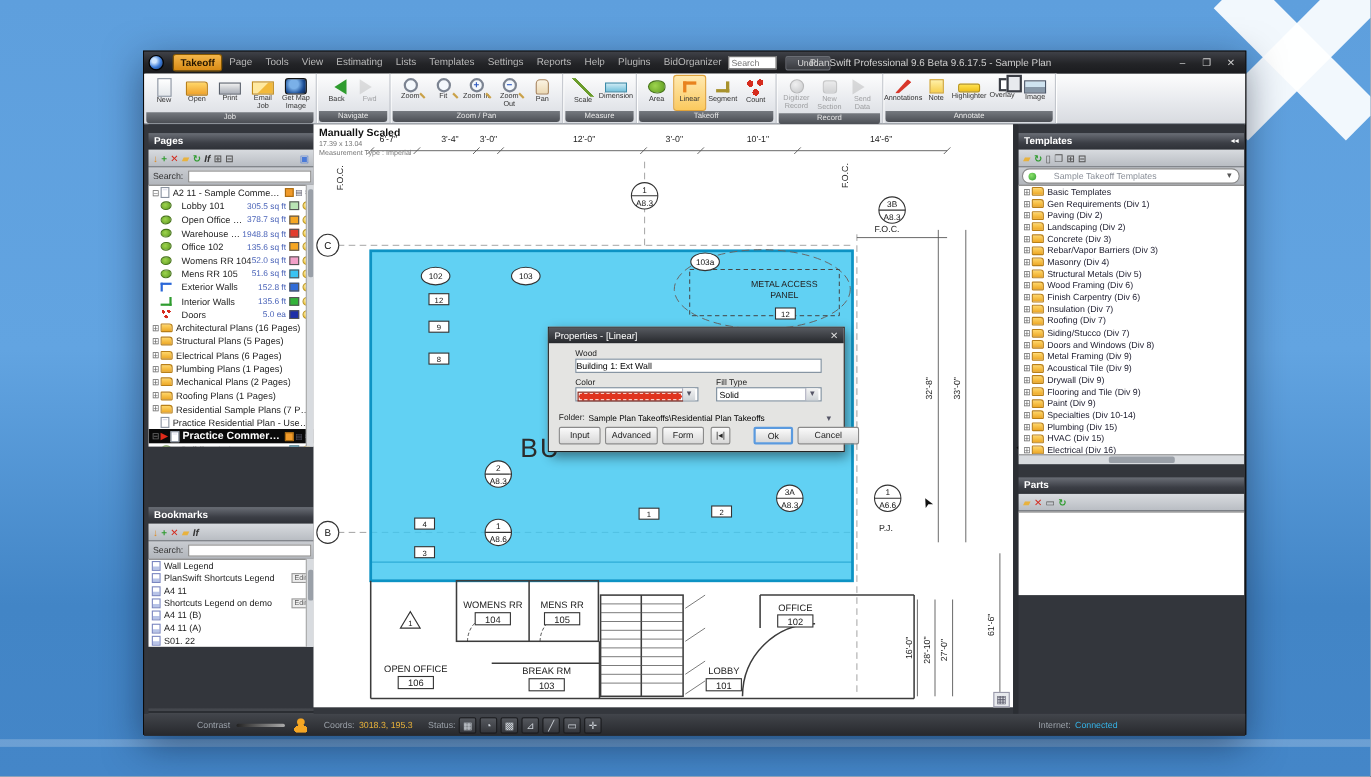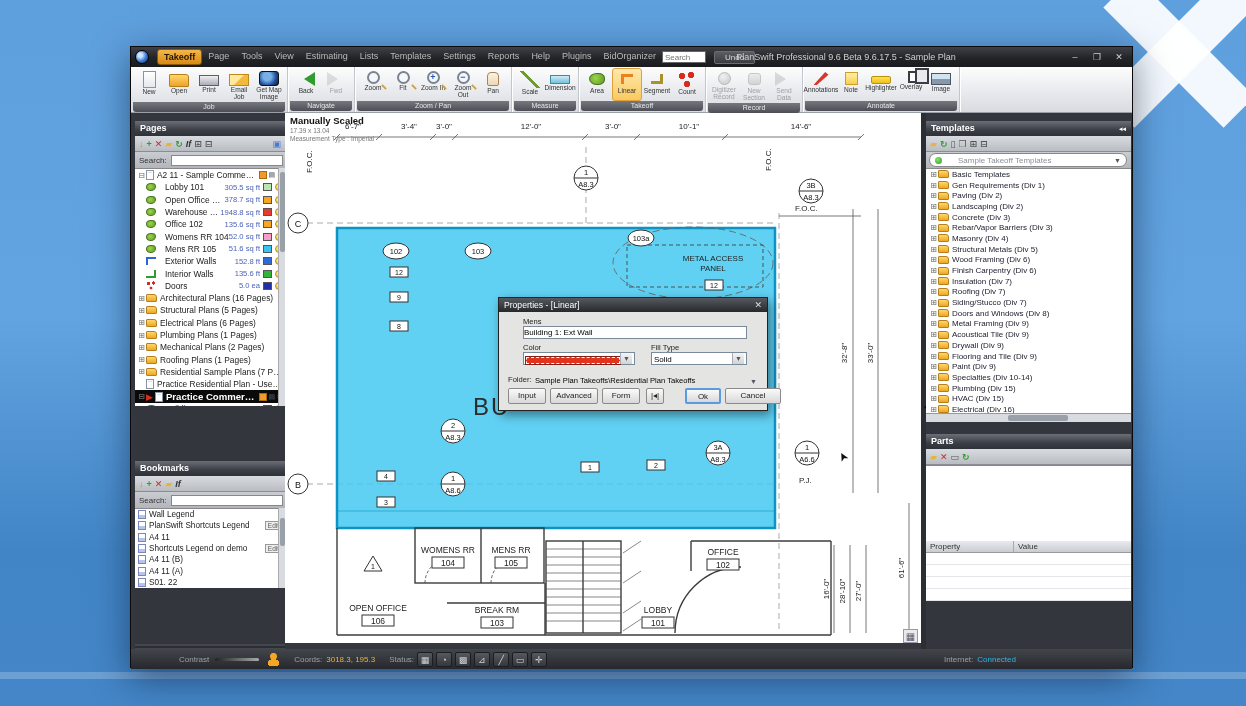--- a/index.html
+++ b/index.html
@@ -892,38 +892,28 @@
         </div>
 
       <div class="phead" style="top:321px">Parts</div>
       <div class="ptools" style="top:336px" id="partsTools">
           <span class="pti open-folder-icon2">▰</span>
           <span class="pti delete-icon">✕</span>
           <span class="pti rename-icon">▭</span>
           <span class="pti refresh-icon">↻</span>
         </div>
       <div class="tree" style="top:352px;height:76px"></div>
-      <div class="grid2" style="top:428px">
-        <div class="ghead">
-          <div class="gc1">Property</div>
-          <div>Value</div>
-        </div>
-        <div class="grow"></div>
-        <div class="grow"></div>
-        <div class="grow"></div>
-        <div class="grow"></div>
-      </div>
     </div>
 
     <div class="dlg">
       <div class="dtitle">
         <span>Properties - [Linear]</span>
         <span class="dclose">✕</span>
       </div>
-      <div class="fld" style="left:24px;top:19px">Mens</div>
+      <div class="fld" style="left:24px;top:19px">Wood</div>
       <input style="position: absolute; left: 24px; top: 28px; width: 224px;" value="Building 1: Ext Wall">
       <div class="fld" style="left:24px;top:45px">Color</div>
       <div class="combo" style="position:absolute;left:24px;top:54px;width:112px">
         <span class="swatchred"></span>
         <span class="dd">▼</span>
       </div>
       <div class="fld" style="left:152px;top:45px">Fill Type</div>
       <div class="combo" style="position:absolute;left:152px;top:54px;width:96px">
         <span>Solid</span>
         <span class="dd">▼</span>

